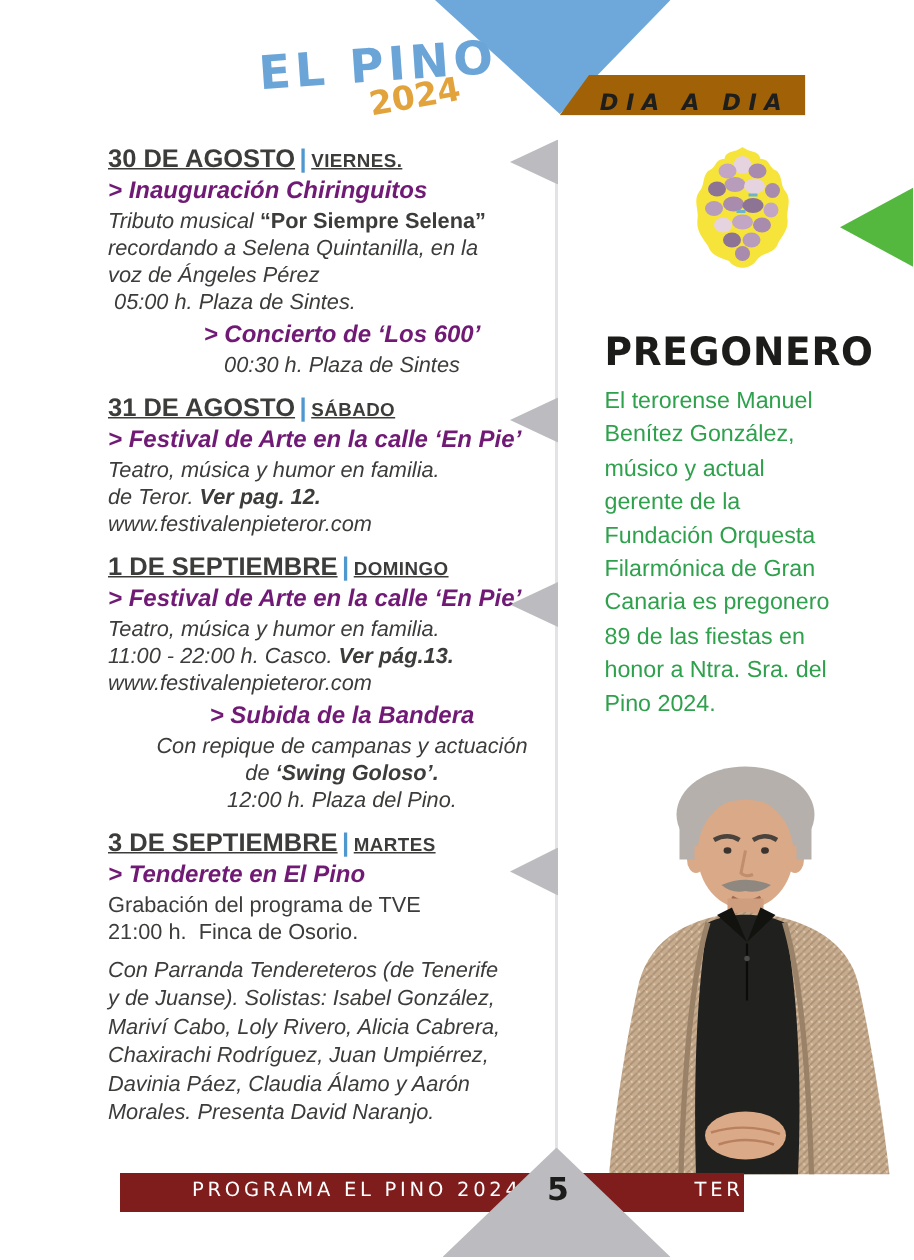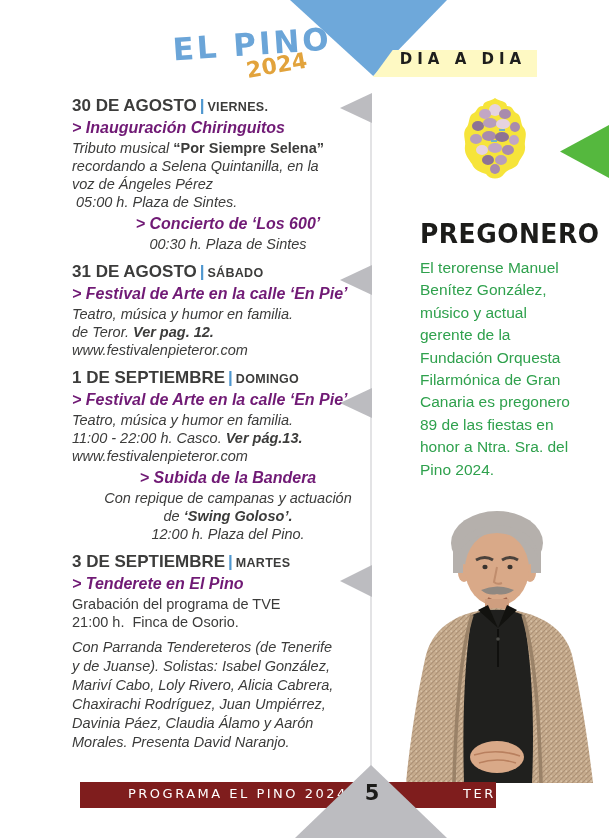--- a/index.html
+++ b/index.html
@@ -8,51 +8,51 @@
     font-family:"Liberation Sans", sans-serif;color:#3c3c3b;
   }
   
   .blue-triangle{position:absolute;left:290px;top:0;width:157px;height:76px;
     background:#6ea8da;clip-path:polygon(0 0,100% 0,53% 100%);}
   .logo{position:absolute;left:173px;top:26px;transform:rotate(-4deg);}
   .logo-title{font-size:31px;font-weight:bold;color:#6ba5d8;letter-spacing:3px;
     font-family:"DejaVu Sans", sans-serif;}
   .logo-year{font-size:22px;font-weight:bold;color:#e2a33c;margin:-9px 0 0 72px;
     transform:rotate(-6deg);font-family:"DejaVu Sans", sans-serif;}
-  .banner{position:absolute;left:373px;top:50px;width:164px;height:27px;background:#fef9c3;
+  .banner{position:absolute;left:373px;top:50px;width:164px;height:27px;background:#a16207;
     clip-path:polygon(12% 0,100% 0,100% 100%,0 100%);
-    display:flex;align-items:flex-start;justify-content:center;padding-left:16px;box-sizing:border-box;}
+    display:flex;align-items:flex-end;justify-content:center;padding-left:16px;box-sizing:border-box;font-style:italic;}
   .banner-label{color:#1e1e1c;font-weight:bold;font-size:15px;letter-spacing:5px;
     font-family:"DejaVu Sans", sans-serif;}
   
   .timeline-line{position:absolute;left:370px;top:94px;width:2px;height:672px;background:#e3e3e5;}
   .flag{position:absolute;left:340px;width:32px;height:30px;background:#bcbcc0;
     clip-path:polygon(100% 0,100% 100%,0 50%);}
   .flag.f1{top:93px}.flag.f2{top:265px}.flag.f3{top:388px}.flag.f4{top:565px;height:32px}
   .green-arrow{position:absolute;left:560px;top:125px;width:49px;height:53px;background:#55b83e;
     clip-path:polygon(100% 0,100% 100%,0 50%);}
   .pinecone{position:absolute;left:462px;top:96px;}
   
   .schedule{position:absolute;left:72px;top:96px;width:312px;}
   .section{margin-top:9px;}
   .section:first-child{margin-top:0;}
-  .date-line{font-size:17px;font-weight:bold;line-height:20px;color:#3c3c3b;white-space:pre;}
+  .date-line{font-size:17px;font-weight:bold;line-height:20px;color:#3c3c3b;white-space:pre;text-decoration:underline;}
   .date-sep{color:#4f97cf;padding:0 3px;}
   .date-day{font-size:12.5px;letter-spacing:.3px;}
   .event + .event{margin-top:2px;text-align:center;}
   .event-title{font-size:16px;font-weight:bold;font-style:italic;color:#701a75;
     line-height:22px;white-space:pre;}
   .bl{font-size:14.5px;line-height:18px;font-style:italic;white-space:pre;}
   .bl.r{font-style:normal;}
   .bl .b{font-weight:bold;font-style:normal;}
   .bl .bi{font-weight:bold;}
   .closing{margin-top:7px;}
   .closing .bl{line-height:19px;}
   
-  .pregonero{position:absolute;left:420px;top:221px;width:175px;}
+  .pregonero{position:absolute;left:403px;top:221px;width:175px;}
   .preg-heading{font-size:25px;font-weight:800;color:#1c1c1a;letter-spacing:.5px;line-height:28px;
     margin-bottom:8px;font-family:"DejaVu Sans", sans-serif;transform:scaleY(1.04);}
   .preg-line{font-size:15.5px;font-weight:normal;color:#2fa14d;line-height:22.4px;white-space:nowrap;}
   .photo{position:absolute;left:390px;top:505px;width:219px;height:278px;z-index:1;}
   
   .footer-bar{position:absolute;left:80px;top:782px;width:416px;height:26px;background:#7f1d1d;z-index:2;}
   .footer-text{position:absolute;top:4px;color:#ffffff;font-size:13px;letter-spacing:2.5px;
     font-family:"DejaVu Sans", sans-serif;}
   .footer-program{left:48px;}
   .footer-place{left:383px;}

